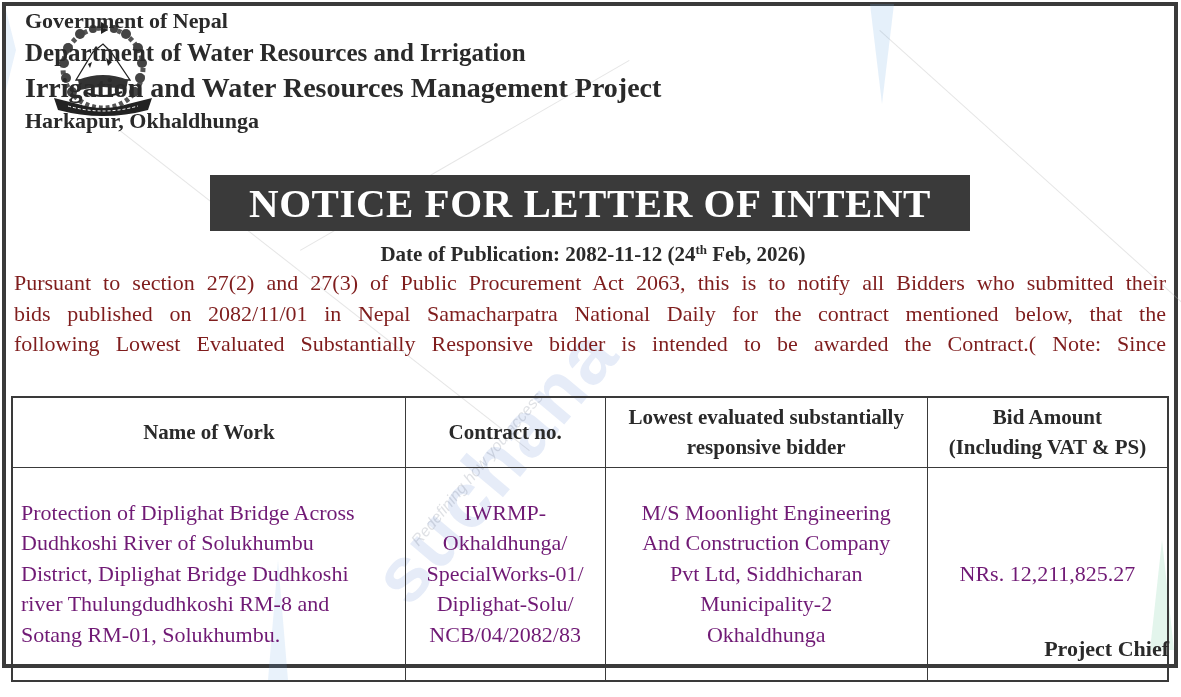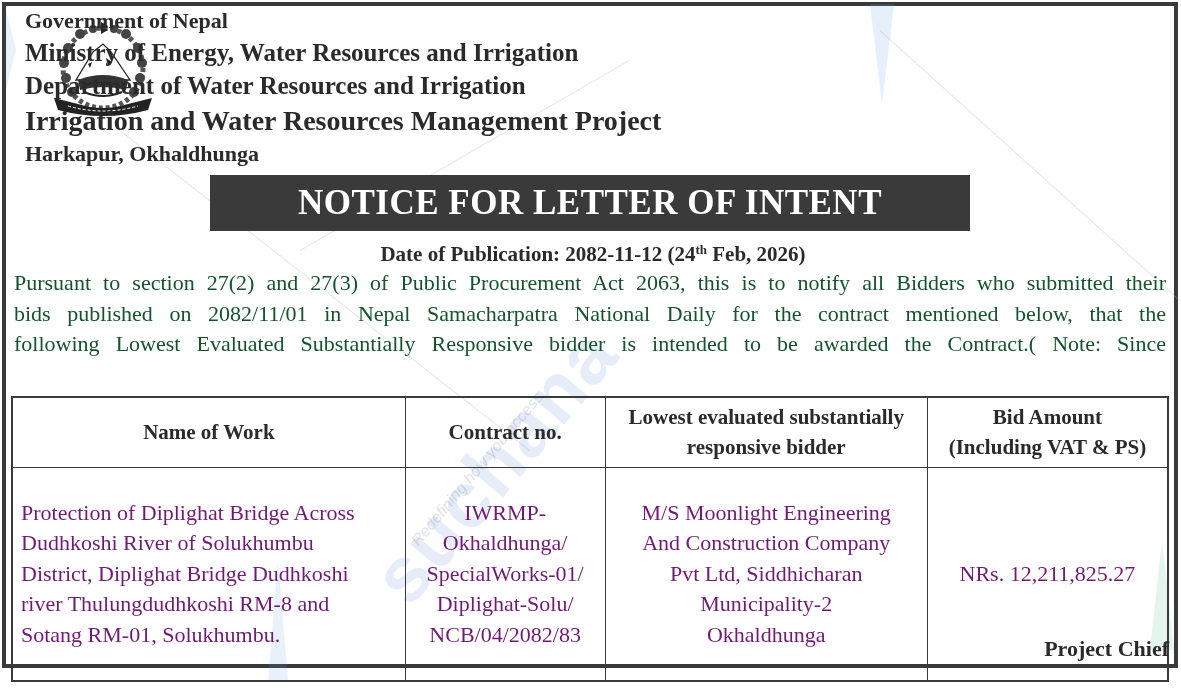--- a/index.html
+++ b/index.html
@@ -33,33 +33,33 @@
     .header { position: absolute; left: 5px; right: 0; top: 6px; text-align: left; font-weight: bold; }
     .h-gov { font-size: 22px; line-height: 30px; margin-left: 20px; }
     .h-ministry { font-size: 25px; line-height: 33px; margin-left: 20px; }
     .h-dept { font-size: 25px; line-height: 34px; margin-left: 20px; }
     .h-project { font-size: 28px; line-height: 36px; margin-left: 20px; }
     .h-loc { font-size: 22px; line-height: 30px; margin-left: 20px; }
 
     .banner {
       position: absolute; left: 210px; top: 175px; width: 760px; height: 56px;
       background: #3a3a3a; color: #ffffff; text-align: center;
-      font-weight: bold; font-size: 35px; line-height: 56px; letter-spacing: 0.5px;
+      font-weight: bold; font-size: 41px; line-height: 56px; letter-spacing: 0.5px;
     }
 
     .pubdate {
       position: absolute; left: 0; right: 0; top: 240px; text-align: center;
       font-weight: bold; font-size: 21px; line-height: 28px; margin-left: 5px;
     }
     .pubdate sup { font-size: 13px; vertical-align: 7px; line-height: 0; }
 
     .body-text {
       position: absolute; left: 14px; width: 1152px; top: 268px;
       font-size: 22px; line-height: 30.5px; text-align: justify; text-align-last: left;
-      color: #14532d;
+      color: #7f1d1d;
     }
     .body-text .line { display: block; text-align: justify; text-align-last: justify; white-space: nowrap; }
     .body-text .line.last { text-align-last: left; }
 
     table.awards {
       position: absolute; left: 11px; top: 396px; width: 1158px; height: 286px;
       border-collapse: collapse; border: 2px solid #3a3a3a;
     }
     table.awards th, table.awards td { border: 1.5px solid #3a3a3a; text-align: center; vertical-align: middle; }
     table.awards th { font-weight: bold; font-size: 21px; line-height: 30px; height: 70px; color: #2a2a2a; }
@@ -114,21 +114,20 @@
   <path d="M28 62 L45 34 L55 26 L63 34 L82 62 Z" fill="#fff" stroke="#222" stroke-width="1.3"></path>
   <path d="M40 46 L44 44 L42 50 Z M58 40 L64 44 L60 48 Z" fill="#222"></path>
   <path d="M30 62 Q55 52 80 62 L78 72 Q55 66 32 72 Z" fill="#333"></path>
   <path d="M36 74 Q55 82 74 74" fill="none" stroke="#222" stroke-width="2"></path>
   <path d="M6 80 L30 86 Q55 94 80 86 L104 80 L100 92 Q55 104 10 92 Z" fill="#222"></path>
   <path d="M20 88 Q55 98 90 88" fill="none" stroke="#fff" stroke-width="1" stroke-dasharray="3 2"></path>
 </svg>
 
 <div class="header">
   <div class="h-gov">Government of Nepal</div>
-  <div class="h-ministry">Ministry of Energy, Water Resources and Irrigation</div>
   <div class="h-dept">Department of Water Resources and Irrigation</div>
   <div class="h-project">Irrigation and Water Resources Management Project</div>
   <div class="h-loc">Harkapur, Okhaldhunga</div>
 </div>
 
 <div class="banner">NOTICE FOR LETTER OF INTENT</div>
 
 <div class="pubdate"><span>Date of Publication: 2082-11-12 (24</span><sup>th</sup><span> Feb, 2026)</span></div>
 
 <div class="body-text">

